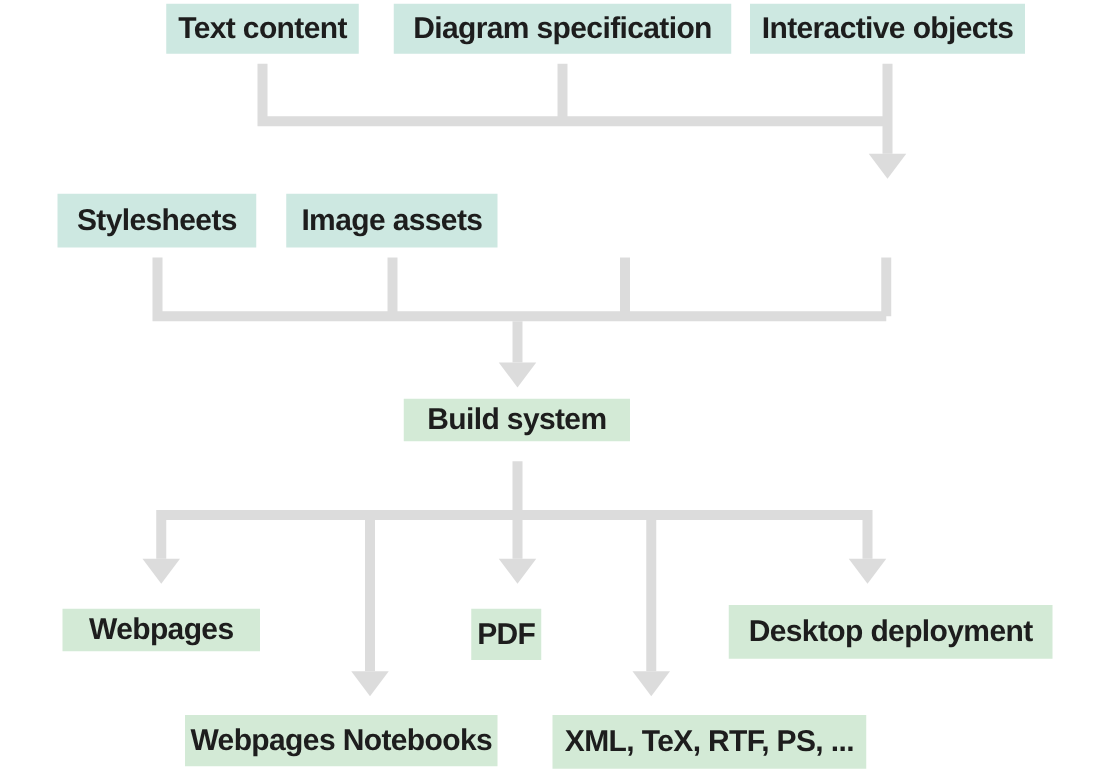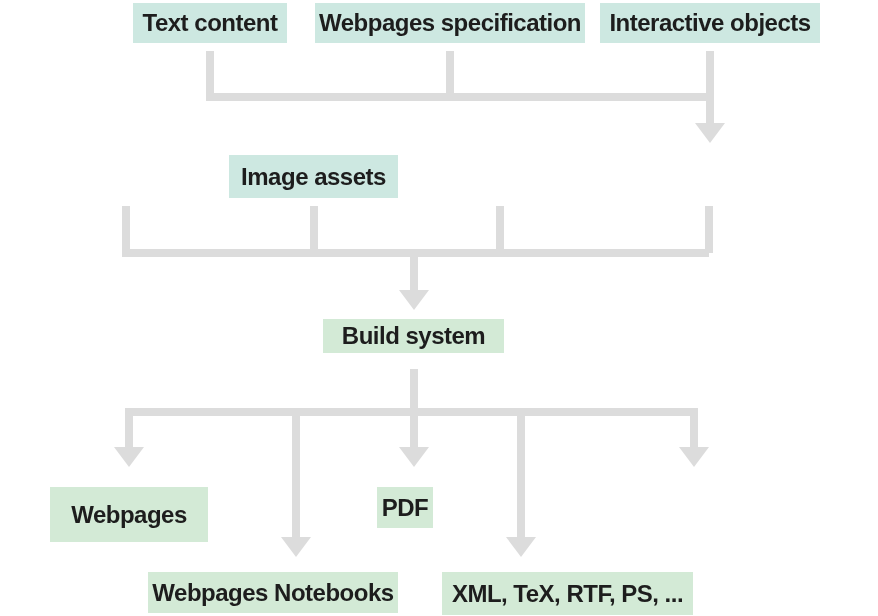--- a/index.html
+++ b/index.html
@@ -54,21 +54,21 @@
   #n-diagram-spec        {left:315px; top:3px;   width:270px; height:40px;}
   #n-interactive-objects {left:600px; top:3px;   width:220px; height:40px;text-align:center;}
   
   #n-stylesheets         {left:46px;  top:155px; width:159px; height:43px;}
   #n-image-assets        {left:229px; top:155px; width:169px; height:43px;}
   #n-video-assets        {left:415px; top:155px; width:170px; height:43px;}
   #n-content-template    {left:600px; top:155px; width:218px; height:43px;}
   
   #n-build-system        {left:323px; top:319px; width:181px; height:34px;}
   
-  #n-webpages            {left:50px;  top:487px; width:158px; height:55px;}
+  #n-webpages            {left:50px;  top:487px; width:158px; height:34px;}
   #n-pdf                 {left:377px; top:487px; width:56px;  height:41px;}
   #n-desktop-deployment  {left:583px; top:484px; width:259px; height:43px;}
   
   #n-wolfram-notebooks   {left:148px; top:572px; width:250px; height:41px;}
   #n-xml-tex-rtf-ps      {left:442px; top:572px; width:251px; height:43px;}
 </style>
 </head>
 <body>
 
 <div class="canvas">
@@ -92,25 +92,27 @@
     <path d="M296 412 V537"></path>
     <path d="M521 412 V537"></path>
     <polygon points="114,447 144,447 129,467"></polygon>
     <polygon points="399,447 429,447 414,467"></polygon>
     <polygon points="679,447 709,447 694,467"></polygon>
     <polygon points="281,537 311,537 296,557"></polygon>
     <polygon points="506,537 536,537 521,557"></polygon>
   </svg>
 
   <div class="node teal" id="n-text-content">Text content</div>
-  <div class="node teal" id="n-diagram-spec">Webpages specification</div>
+  <div class="node teal" id="n-diagram-spec">Diagram specification</div>
   <div class="node teal" id="n-interactive-objects">Interactive objects</div>
 
+  <div class="node teal" id="n-stylesheets">Stylesheets</div>
   <div class="node teal" id="n-image-assets">Image assets</div>
 
   <div class="node green" id="n-build-system">Build system</div>
 
   <div class="node green" id="n-webpages">Webpages</div>
   <div class="node green" id="n-pdf">PDF</div>
+  <div class="node green" id="n-desktop-deployment">Desktop deployment</div>
   <div class="node green" id="n-wolfram-notebooks">Webpages Notebooks</div>
   <div class="node green" id="n-xml-tex-rtf-ps">XML, TeX, RTF, PS, ...</div>
 
 </div>
 
 </body></html>

